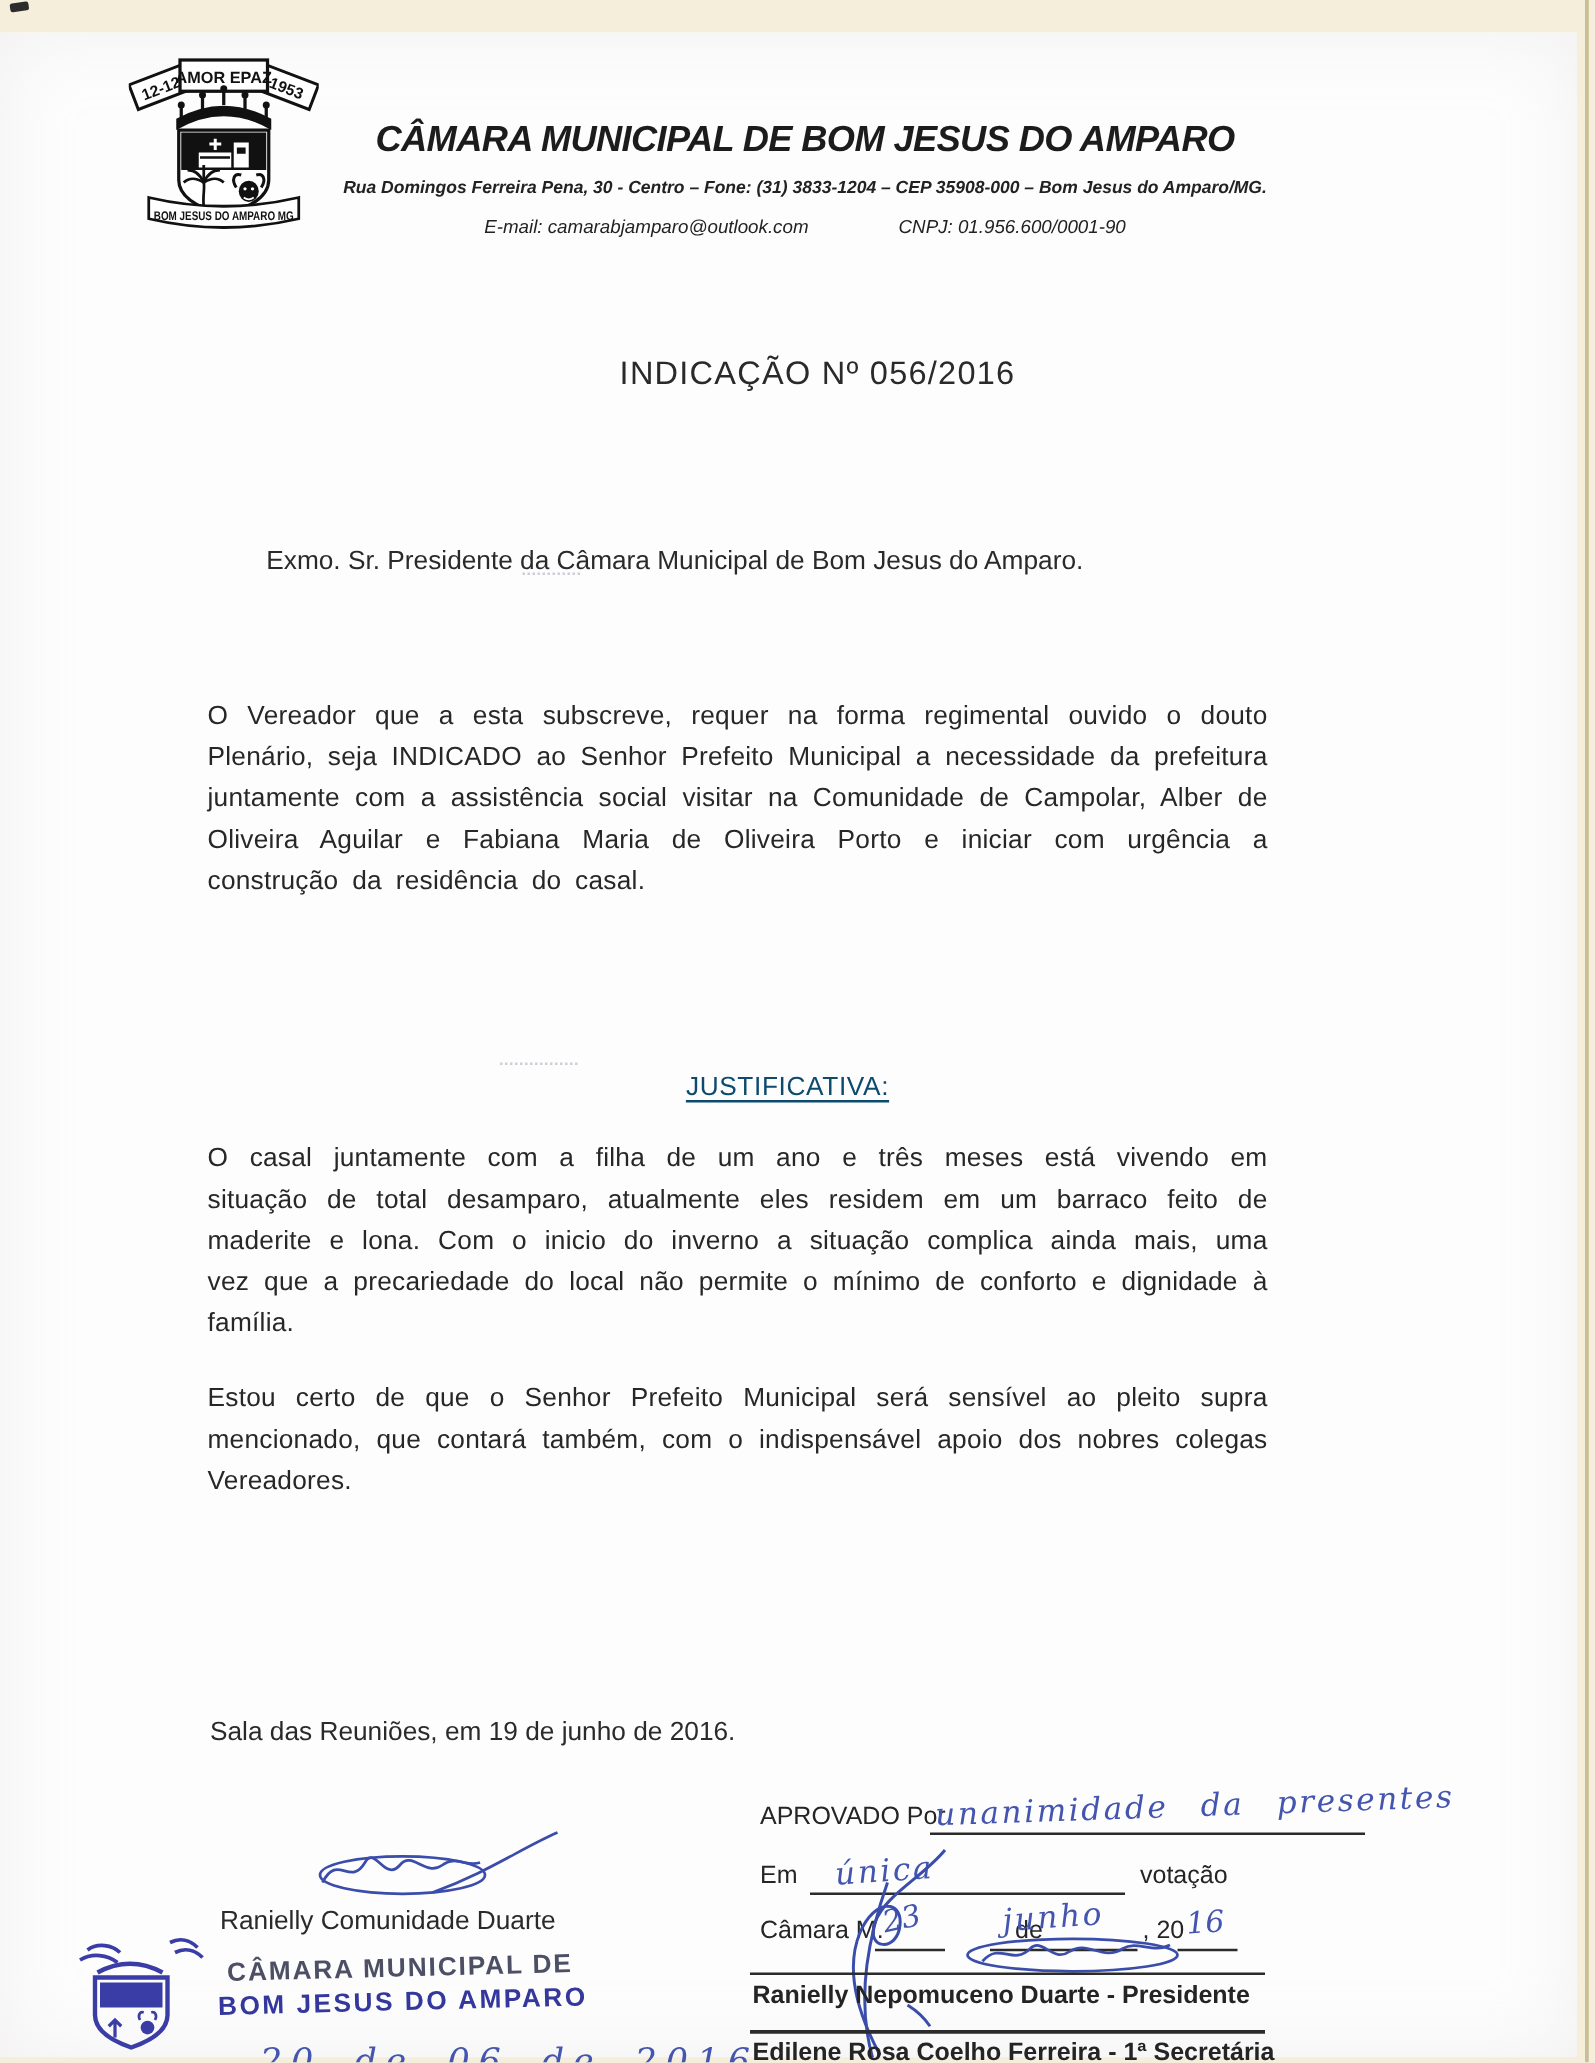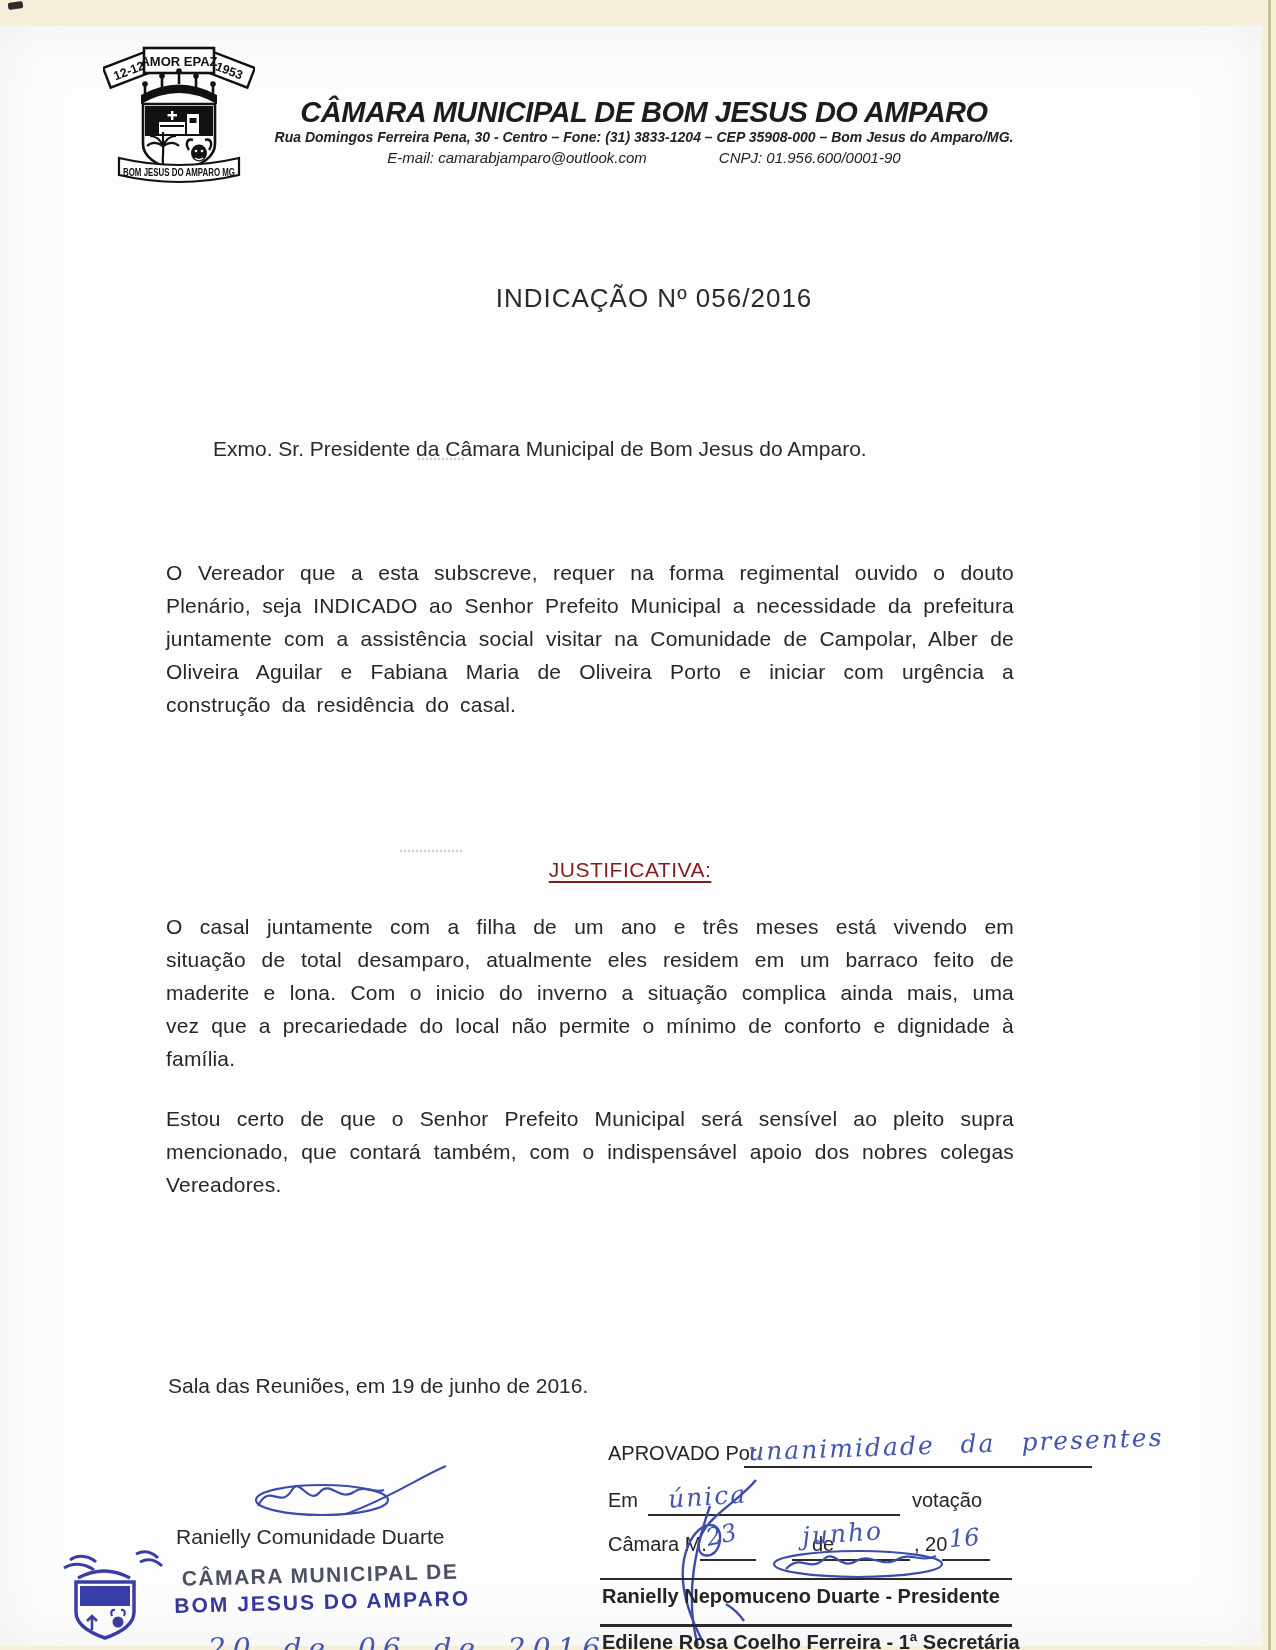--- a/index.html
+++ b/index.html
@@ -12,33 +12,33 @@
     position:absolute;left:0;top:26px;right:14px;bottom:4px;
     background:#fdfdfe;
     box-shadow:inset 0 0 60px rgba(210,205,195,.25);
   }
   .edge-line{position:absolute;right:5px;top:0;bottom:0;width:3px;background:#c9bf97;}
   .corner-speck{position:absolute;left:8px;top:2px;width:15px;height:7px;background:#2c2c2c;transform:rotate(-8deg);border-radius:2px;}
 
   .abs{position:absolute;}
   .org-block{left:258px;top:96px;width:772px;text-align:center;}
   .org-name{font-size:29px;font-weight:bold;font-style:italic;letter-spacing:-0.5px;color:#1c1c1c;white-space:nowrap;}
-  .org-address{margin-top:0;font-size:14px;font-weight:bold;font-style:italic;color:#222;white-space:nowrap;}
-  .org-contact{margin-top:4px;font-size:15px;font-style:italic;color:#222;display:flex;justify-content:center;gap:72px;}
+  .org-address{margin-top:12px;font-size:14px;font-weight:bold;font-style:italic;color:#222;white-space:nowrap;}
+  .org-contact{margin-top:16px;font-size:15px;font-style:italic;color:#222;display:flex;justify-content:center;gap:72px;}
 
   .doc-title{left:184px;top:283px;width:940px;text-align:center;font-size:26px;letter-spacing:1px;color:#2a2a2a;}
   .addressee{left:213px;top:437px;font-size:21px;color:#2a2a2a;}
 
   .bodytext{
     left:166px;width:848px;font-size:21px;line-height:33px;color:#272727;
     text-align:justify;word-spacing:5px;letter-spacing:0.2px;
   }
   .p-main{top:556px;}
   .justif-head{left:206px;top:858px;width:848px;text-align:center;font-size:21px;letter-spacing:0.5px;
-    text-decoration:underline;text-underline-offset:4px;text-decoration-thickness:2px;color:#7f1d1d;}
+    text-decoration:underline;text-underline-offset:4px;text-decoration-thickness:2px;color:#0c4a6e;}
   .p-j1{top:910px;}
   .p-j2{top:1102px;}
   .place-date{left:168px;top:1374px;font-size:21px;color:#2a2a2a;}
 
   
   .label{font-size:20px;color:#252525;}
   .rule{position:absolute;height:0;border-bottom:2px solid #2b2b2b;}
   .hand{font-family:"DejaVu Serif",serif;font-style:italic;color:#4355ae;}
   .hw-aprovado{left:748px;top:1430px;font-size:25px;letter-spacing:2px;word-spacing:16px;transform:rotate(-2deg);white-space:nowrap;}
   .hw-em{left:668px;top:1482px;font-size:25px;letter-spacing:2px;transform:rotate(-4deg);}

